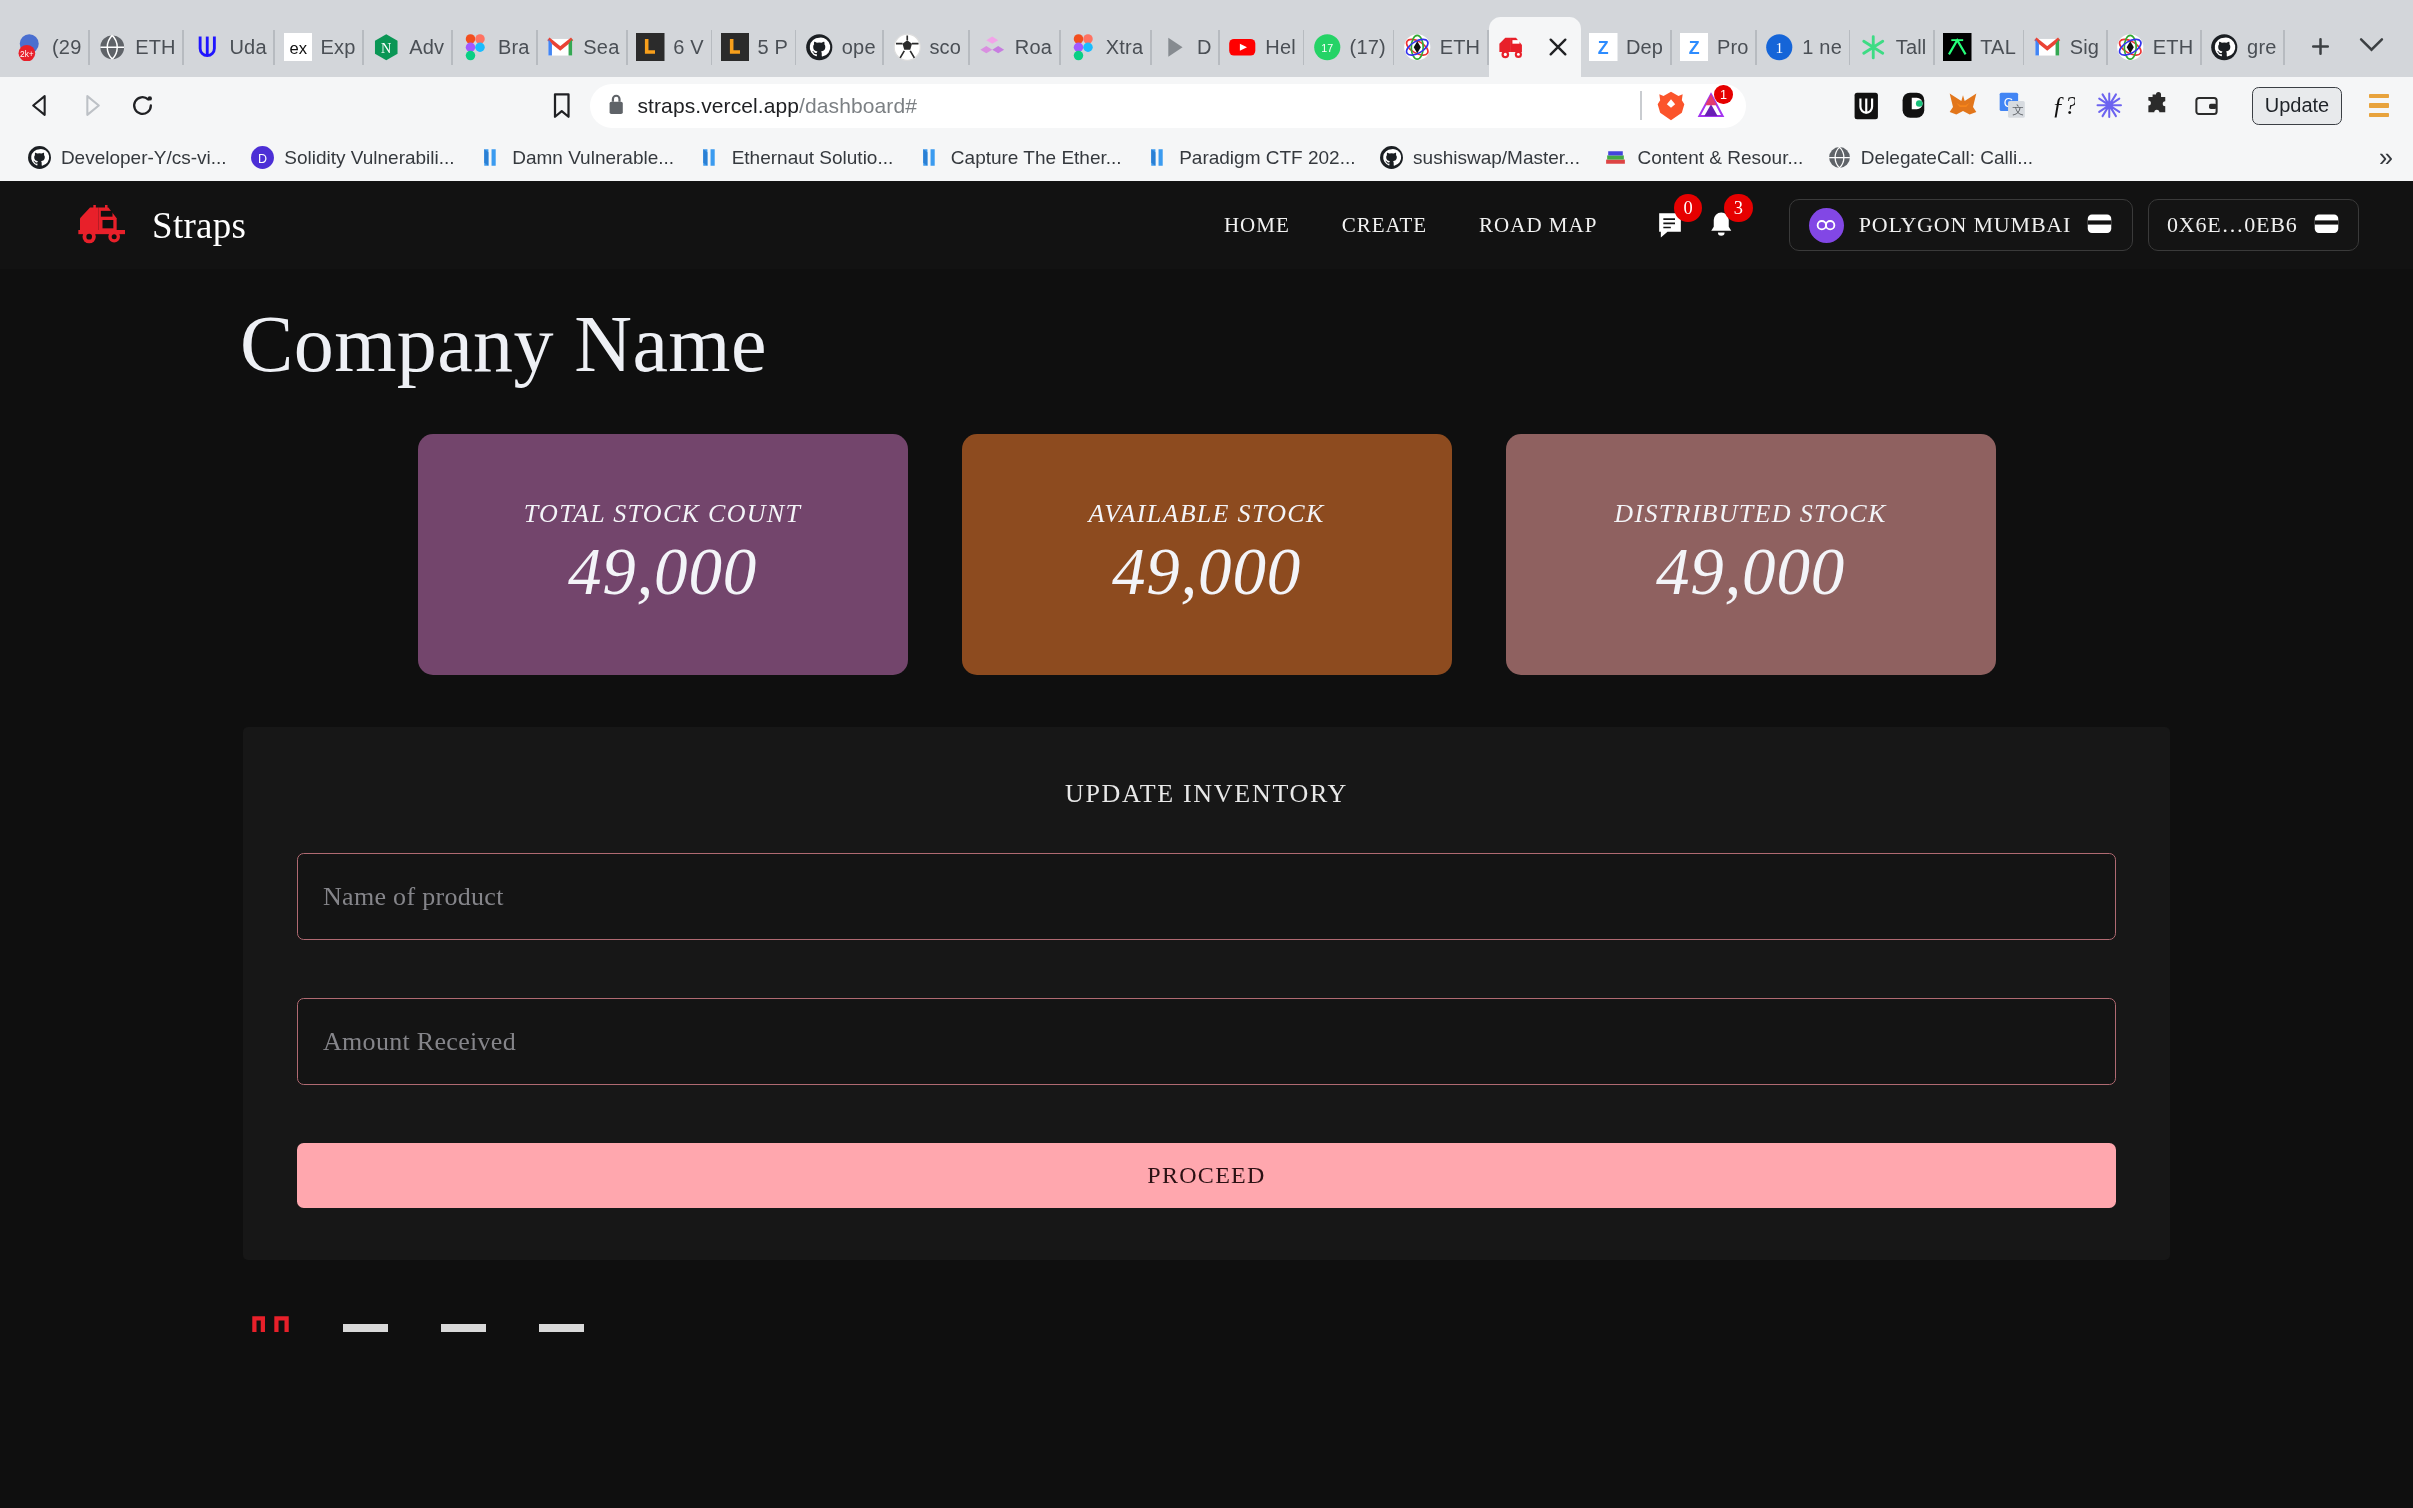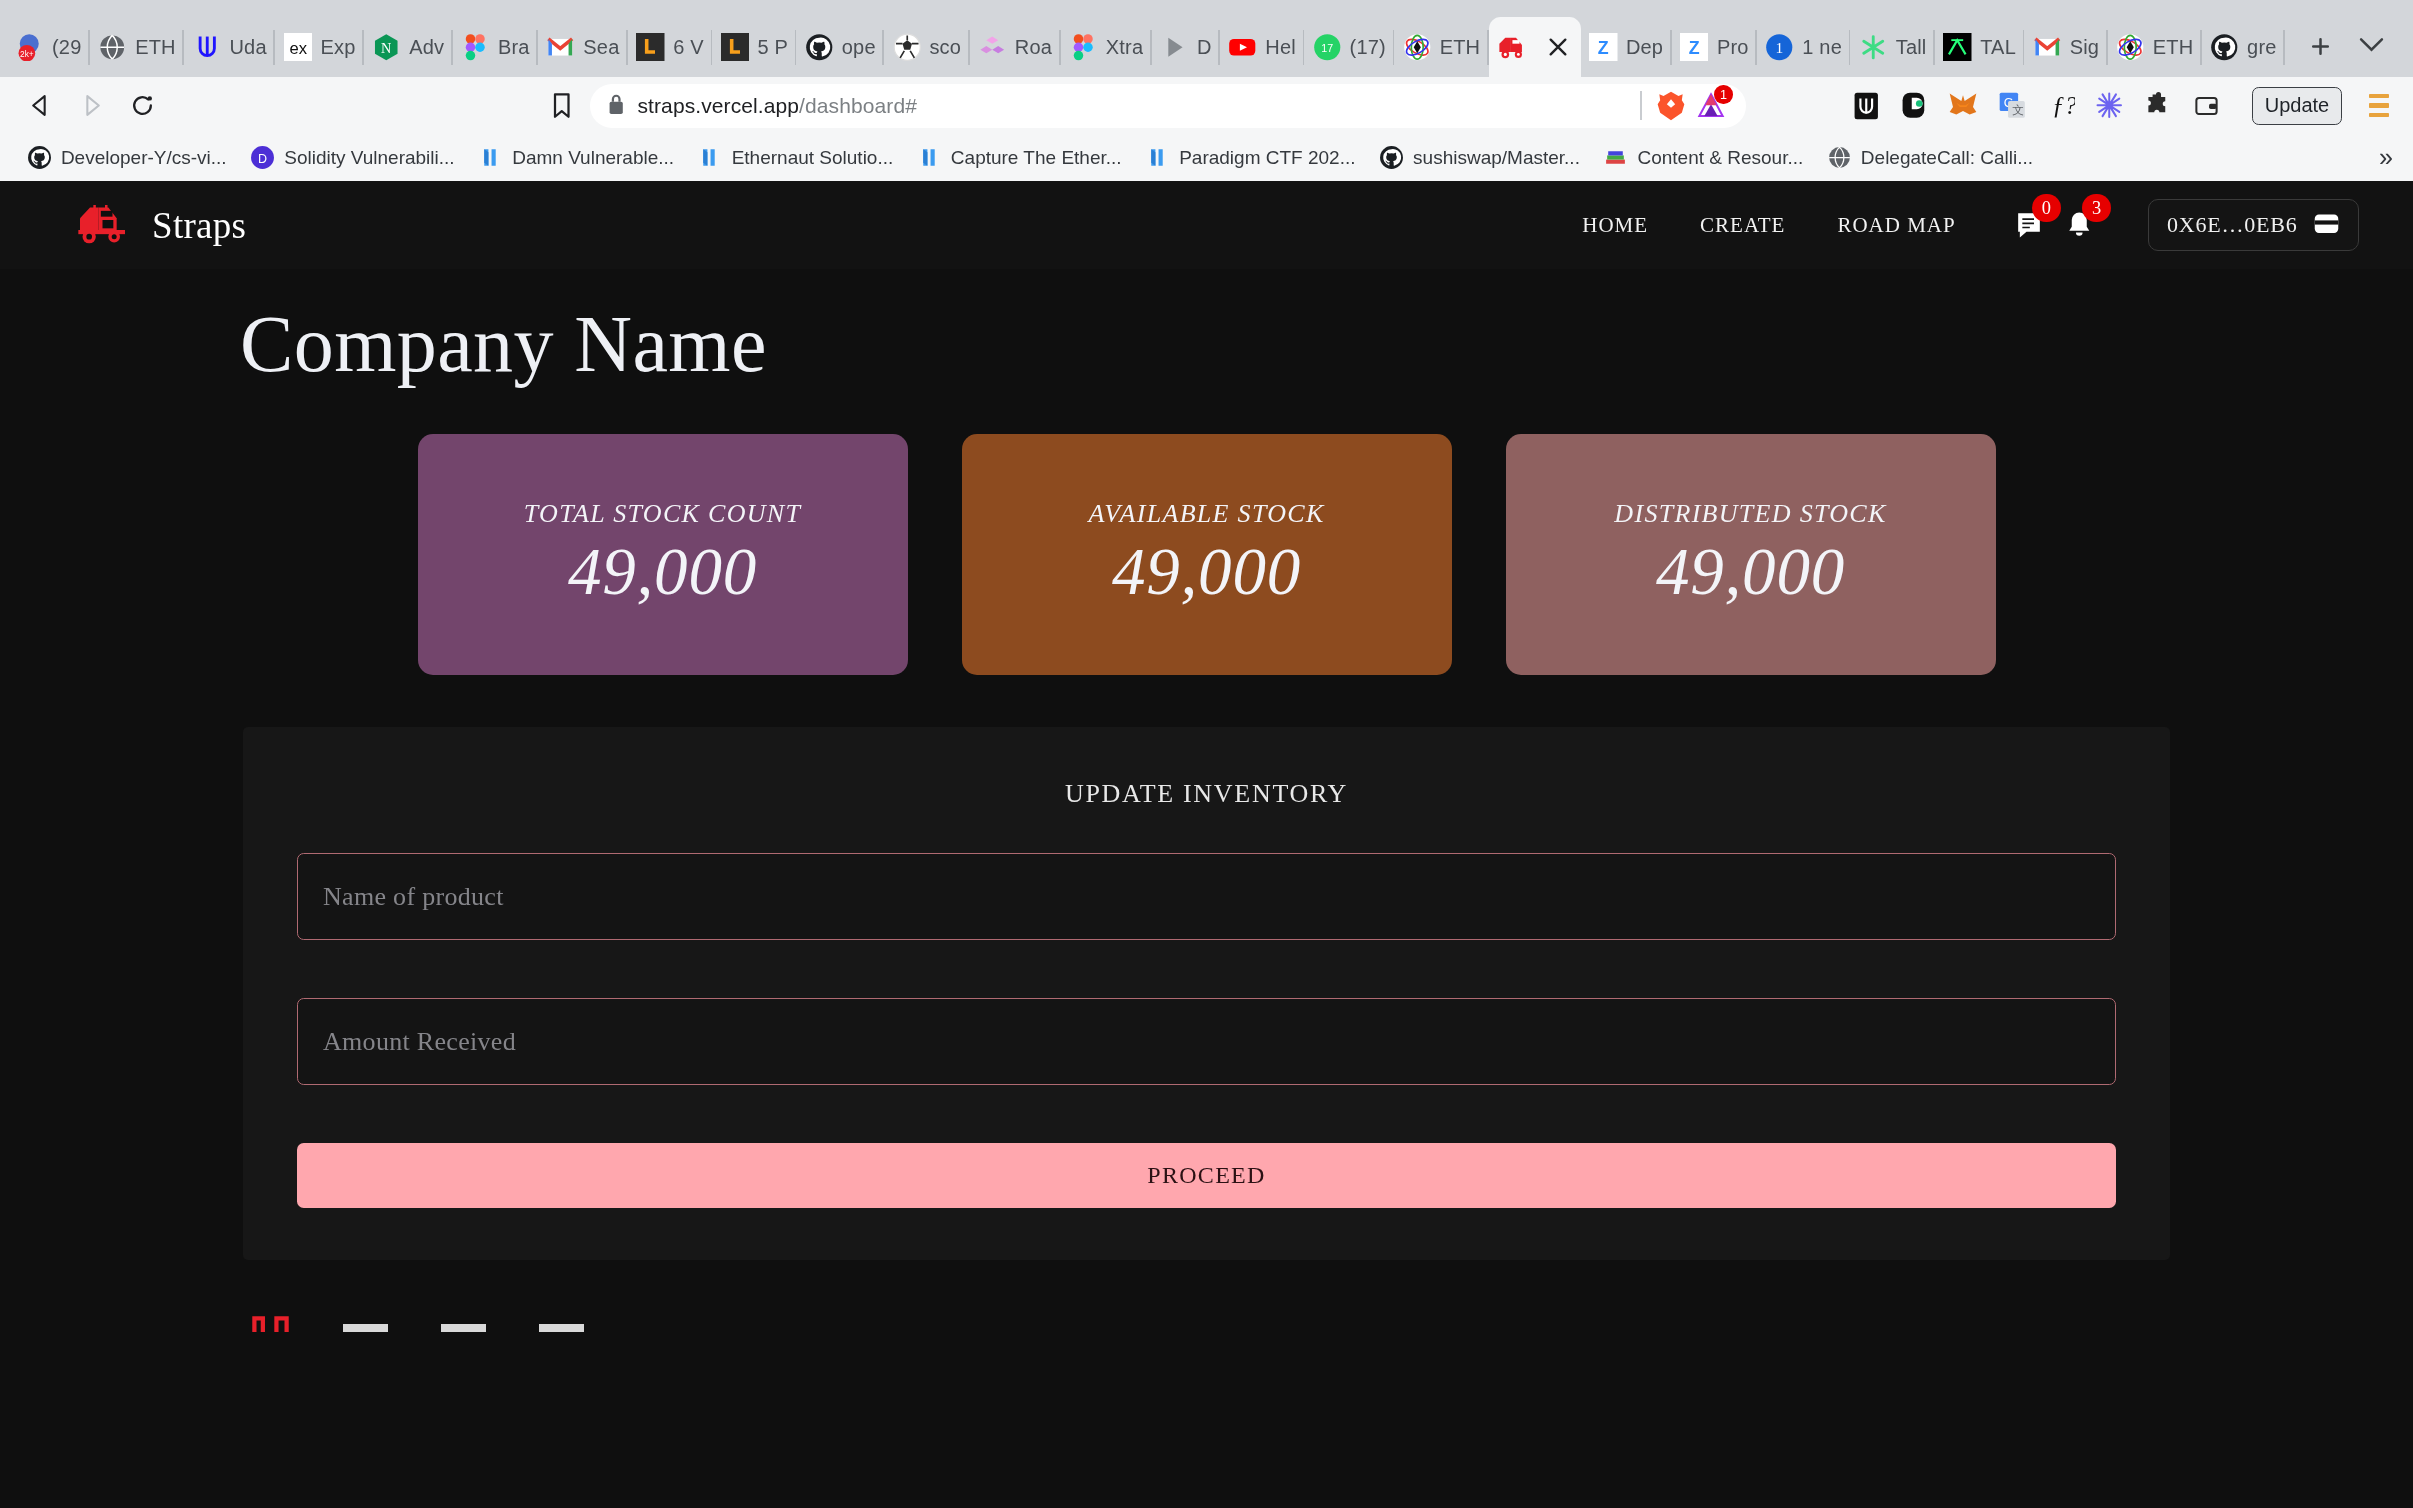--- a/index.html
+++ b/index.html
@@ -644,20 +644,34 @@
           </div>
           <div class="nav-ico">
             <svg width="28.5" height="30" viewBox="0 0 34 36">
                 <path d="M17 3a9 9 0 00-9 9v8l-3 5h24l-3-5v-8a9 9 0 00-9-9z" fill="#fff"></path>
                 <path d="M13 27a4 4 0 008 0z" fill="#fff"></path>
               </svg>
             <span class="badge">3</span>
           </div>
         </div>
 
+        <div class="pill">
+          <span class="chain-dot">
+            <svg width="22" height="18.4" viewBox="0 0 26 22">
+                <path d="M8 6a4.5 4.5 0 100 10 4.5 4.5 0 100-10zM18 6a4.5 4.5 0 110 10 4.5 4.5 0 110-10z" fill="none" stroke="#fff" stroke-width="2.2"></path>
+              </svg>
+          </span>
+          <span class="ptext">POLYGON MUMBAI</span>
+          <span>
+            <svg width="27" height="23.5" viewBox="0 0 32 28">
+                <rect x="2" y="3" width="28" height="22" rx="5" fill="#fff"></rect>
+                <rect x="2" y="10" width="28" height="5" fill="#141414"></rect>
+              </svg>
+          </span>
+        </div>
 
         <div class="pill">
           <span class="ptext">0X6E…0EB6</span>
           <span>
             <svg width="27" height="23.5" viewBox="0 0 32 28">
                 <rect x="2" y="3" width="28" height="22" rx="5" fill="#fff"></rect>
                 <rect x="2" y="10" width="28" height="5" fill="#141414"></rect>
               </svg>
           </span>
         </div>

